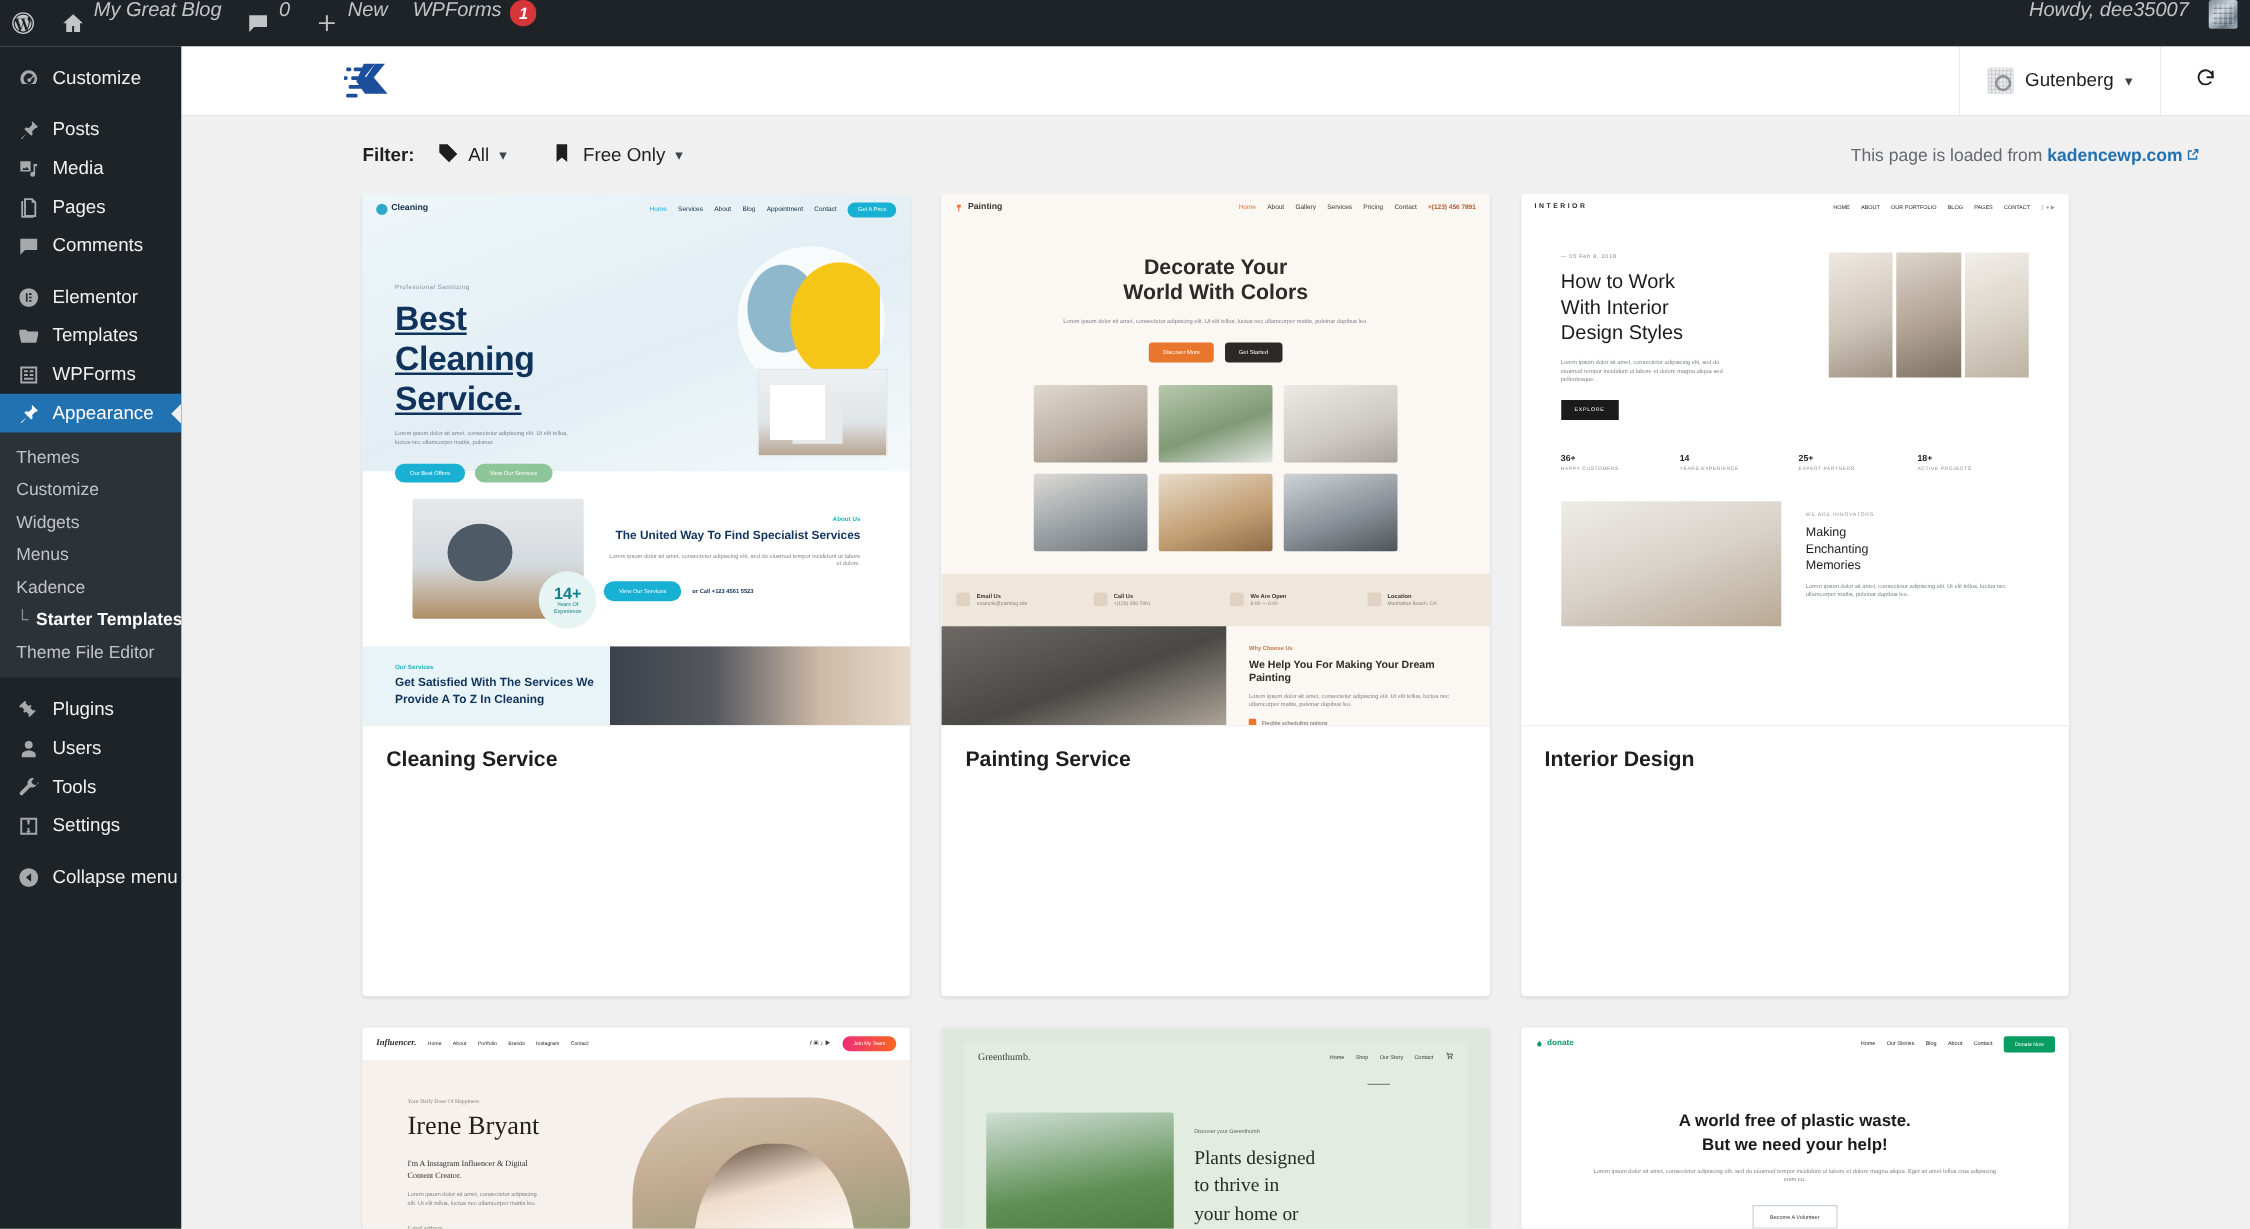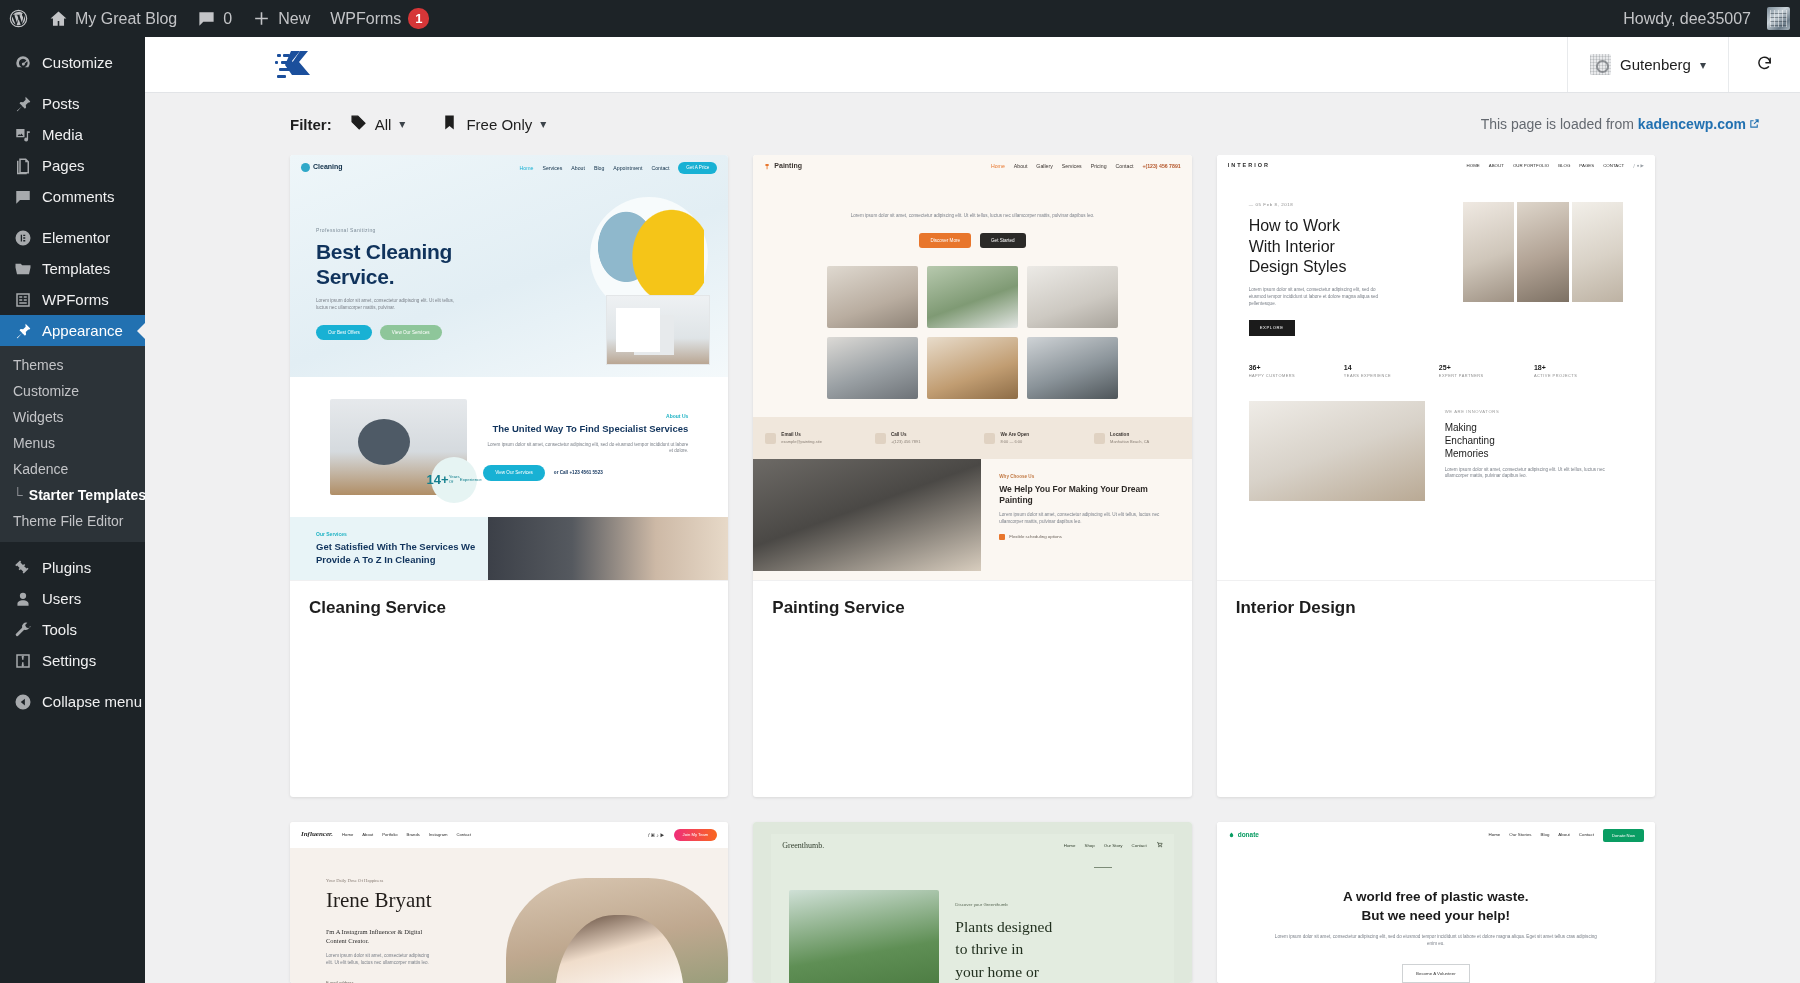--- a/index.html
+++ b/index.html
@@ -11,22 +11,22 @@
   }
 
   
   #adminbar {
     position: absolute; top: 0; left: 0; width: 1800px; height: 37px;
     background: #1d2327; color: #c3c4c7;
     display: flex; align-items: center; font-size: 16px;
     z-index: 50;
   }
   .ab-item {
-    display: flex; align-items: center; gap: 7px;
-    height: 37px; padding: 0 10px; color: #c3c4c7; white-space: nowrap;
+    display: flex; gap: 7px;
+    height: 37px; padding: 0 10px; color: #c3c4c7; white-space: nowrap; font-style: italic;
   }
   .ab-item:first-child { padding-left: 8px; }
   .ab-spacer { flex: 1 1 auto; }
   .ab-icon { display: inline-flex; align-items: center; justify-content: center; }
   .badge-red {
     background: #d63638; color: #fff; border-radius: 10px;
     min-width: 21px; height: 21px; padding: 0 6px;
     font-size: 13px; font-weight: 600;
     display: inline-flex; align-items: center; justify-content: center;
   }
@@ -152,21 +152,21 @@
   .lorem { color: #7b8189; font-size: 4.6px; line-height: 1.5; }
 
   
   .c1-hero { height: 222px; background: linear-gradient(160deg,#eef6f9 0%,#e2eef4 55%,#f4f9fb 100%); position: relative; }
   .c1-nav { color: #0f2e47; }
   .c1-nav .brand { color: #0f2e47; }
   .c1-dot { width: 9px; height: 9px; border-radius: 50%; background: #2fa8c8; }
   .c1-cta { background: #18b1d4; }
   .c1-copy { position: absolute; left: 26px; top: 72px; width: 150px; }
   .c1-eyebrow { font-size: 5px; color: #7d8c98; letter-spacing: .4px; margin-bottom: 7px; }
-  .c1-h1 { font-size: 21px; font-weight: 700; color: #10335c; line-height: 1.18; letter-spacing: -.3px; }
+  .c1-h1 { font-size: 27px; font-weight: 700; color: #10335c; line-height: 1.18; letter-spacing: -.3px; text-decoration: underline; }
   .c1-btns { display: flex; gap: 8px; margin-top: 13px; }
   .c1-b1 { background: #18b1d4; border-radius: 11px; padding: 5px 12px; font-size: 4.6px; color: #fff; }
   .c1-b2 { background: #8ec69a; border-radius: 11px; padding: 5px 12px; font-size: 4.6px; color: #fff; }
   .c1-circ {
     position: absolute; right: 20px; top: 42px; width: 118px; height: 118px;
     border-radius: 50%; background: #f7fbfc;
   }
   .c1-glove {
     position: absolute; right: 24px; top: 52px; width: 108px; height: 95px;
     background:
@@ -186,21 +186,21 @@
   .c1-vac {
     width: 148px; height: 96px; border-radius: 2px; position: relative;
     background: linear-gradient(180deg,#e6e9ec 0%,#d5dade 55%,#b08e66 100%);
   }
   .c1-vac::after {
     content: ""; position: absolute; left: 28px; top: 20px; width: 52px; height: 46px;
     border-radius: 50%; background: #4e5a66;
   }
   .c1-badge {
     position: absolute; right: -10px; bottom: -8px; width: 46px; height: 46px; border-radius: 50%;
-    background: #e6f4f3; color: #15808f; display: flex; flex-direction: row;
+    background: #e6f4f3; color: #15808f; display: flex; flex-direction: column;
     align-items: center; justify-content: center; font-size: 4.4px; line-height: 1.1;
   }
   .c1-badge b { font-size: 13px; font-weight: 700; }
   .c1-midcopy { flex: 1 1 auto; text-align: right; }
   .c1-about { color: #20b3c4; font-size: 5px; font-weight: 700; margin-bottom: 4px; }
   .c1-h2 { font-size: 9.5px; font-weight: 700; color: #10335c; line-height: 1.3; margin-bottom: 6px; }
   .c1-small { display: flex; gap: 9px; align-items: center; margin-top: 10px; }
   .c1-bot { height: 63px; background: #e8f4f7; position: relative; overflow: hidden; }
   .c1-botcopy { position: absolute; left: 26px; top: 14px; width: 160px; }
   .c1-botimg { position: absolute; right: 0; top: 0; bottom: 0; width: 240px;
@@ -659,20 +659,24 @@
             <span style="color:#e8762c">Home</span>
             <span>About</span>
             <span>Gallery</span>
             <span>Services</span>
             <span>Pricing</span>
             <span>Contact</span>
             <span class="c2-cta">+(123) 456 7891</span>
           </div>
 
           <div class="c2-hero">
+            <div class="c2-h1">
+              <div>Decorate Your</div>
+              <div>World With Colors</div>
+            </div>
             <div class="lorem" style="margin-top:9px">Lorem ipsum dolor sit amet, consectetur adipiscing elit. Ut elit tellus, luctus nec ullamcorper mattis, pulvinar dapibus leo.</div>
             <div class="c2-btns">
               <span class="c2-b1">Discover More</span>
               <span class="c2-b2">Get Started</span>
             </div>
           </div>
 
           <div class="c2-gallery">
             <div style="background:linear-gradient(160deg,#dfd9d0,#b9ada0 60%,#8e8377)"></div>
             <div style="background:linear-gradient(160deg,#b7c9ae,#7f9a74 55%,#e3e6e4)"></div>

